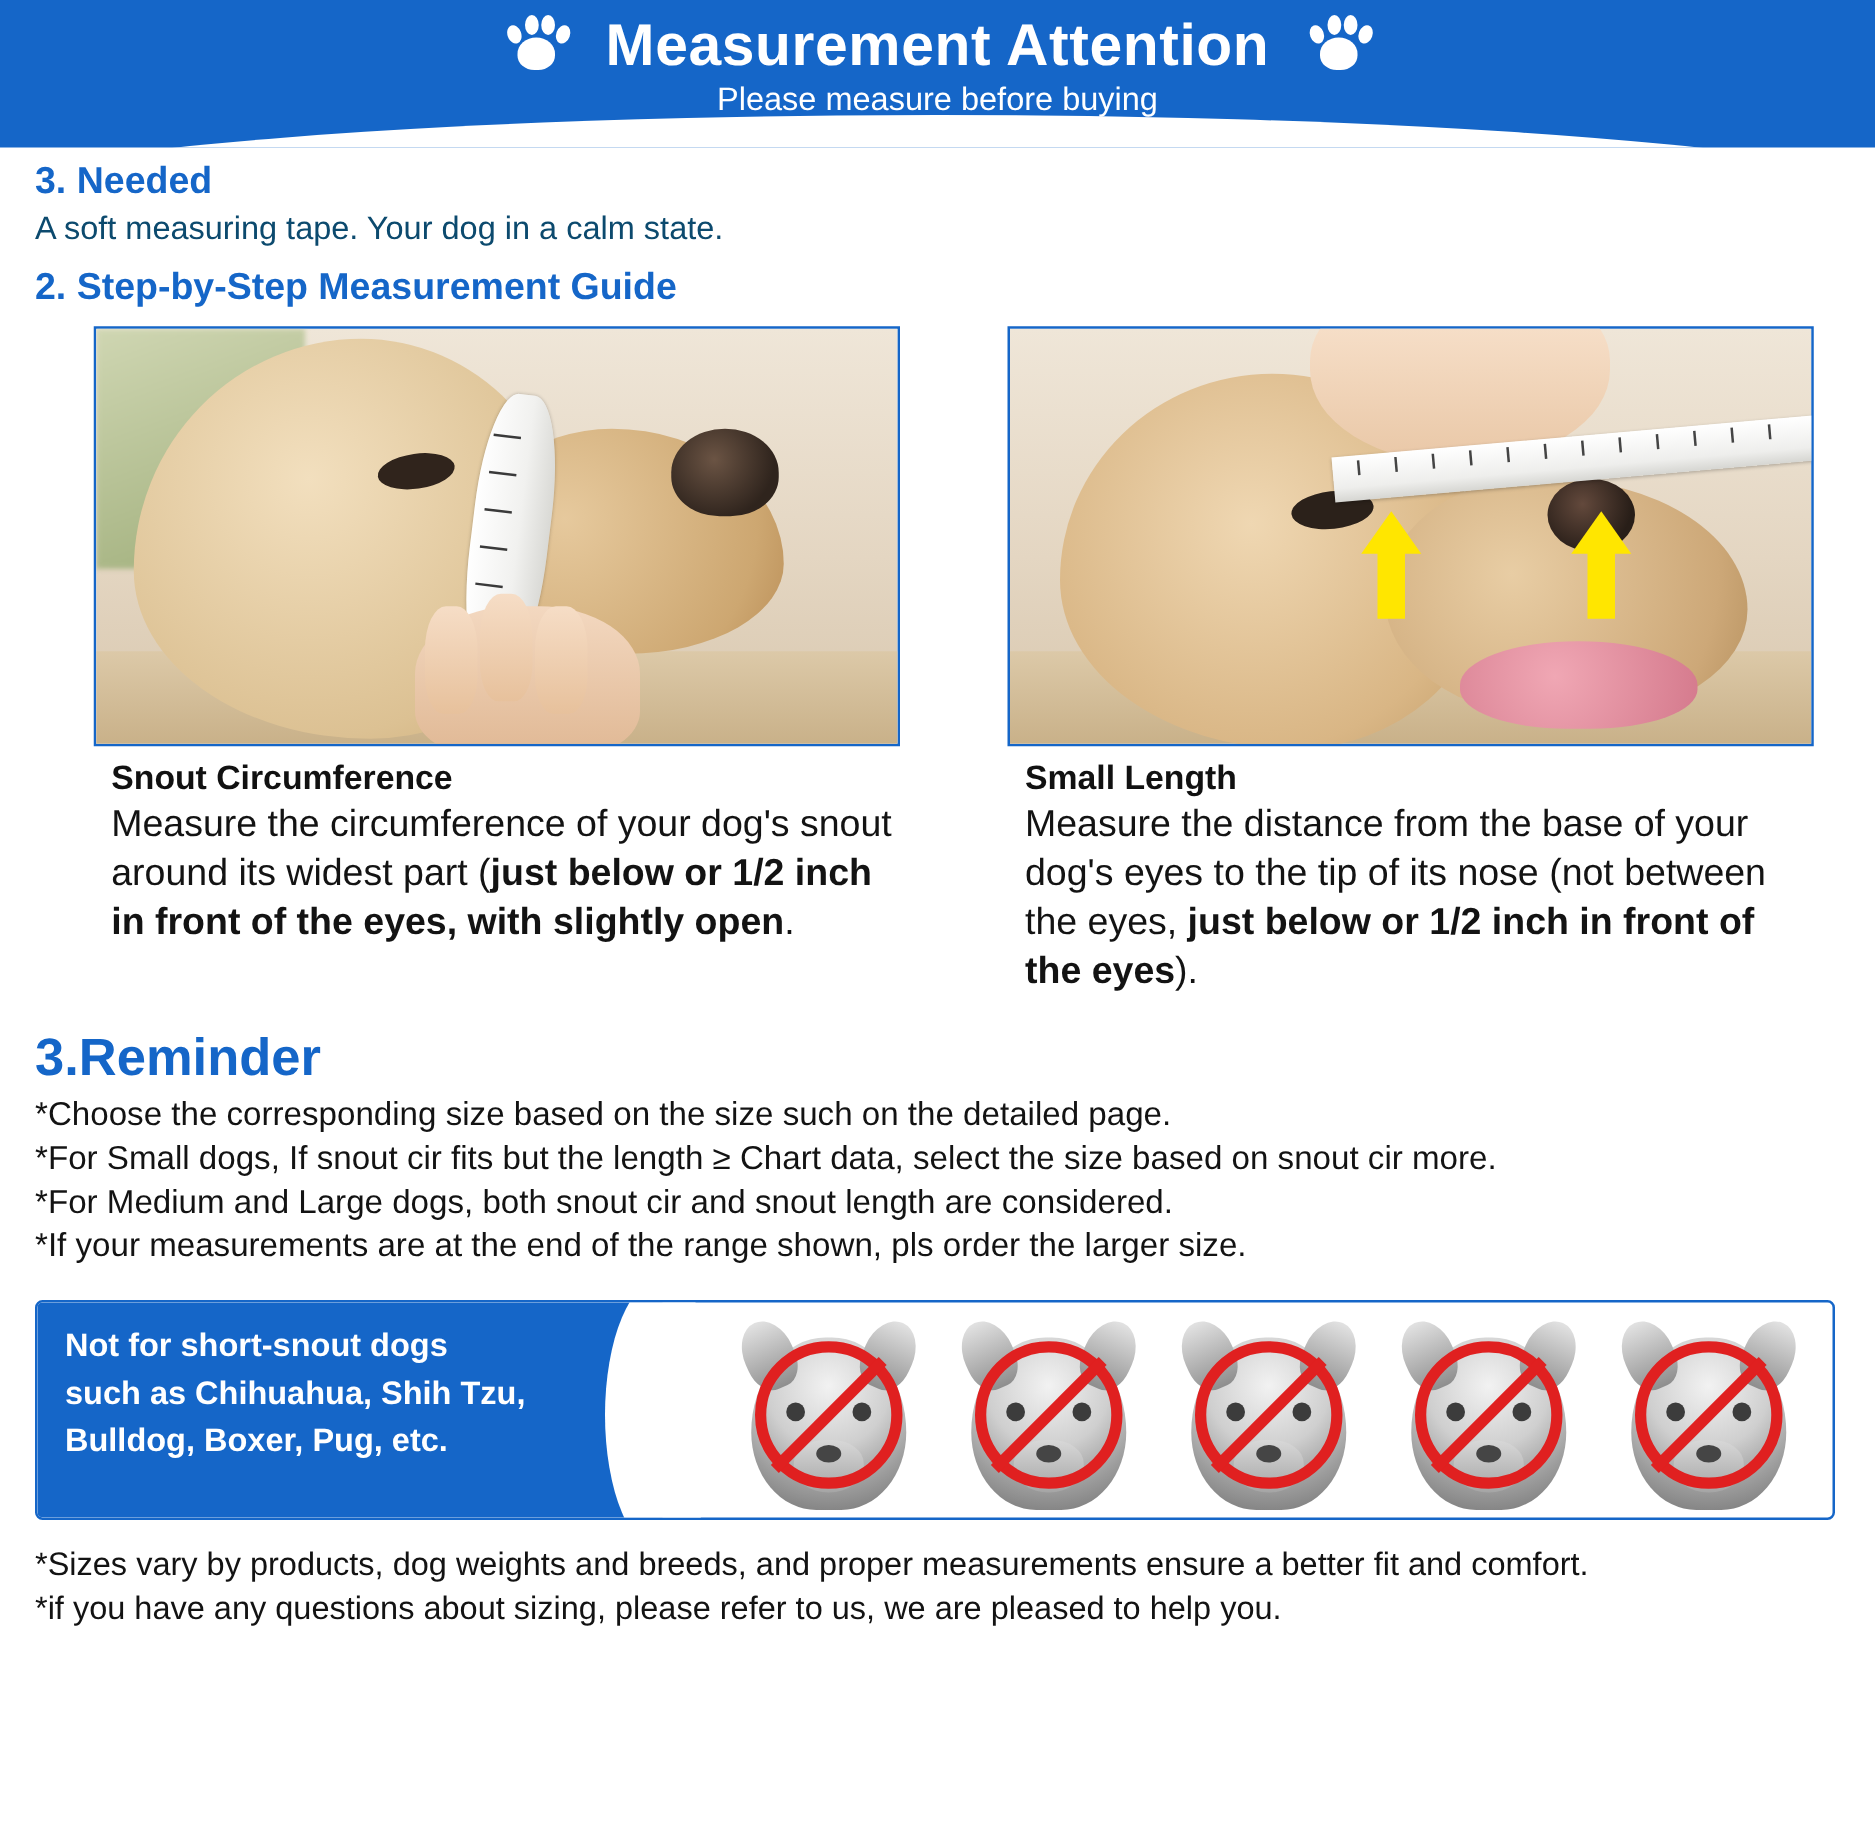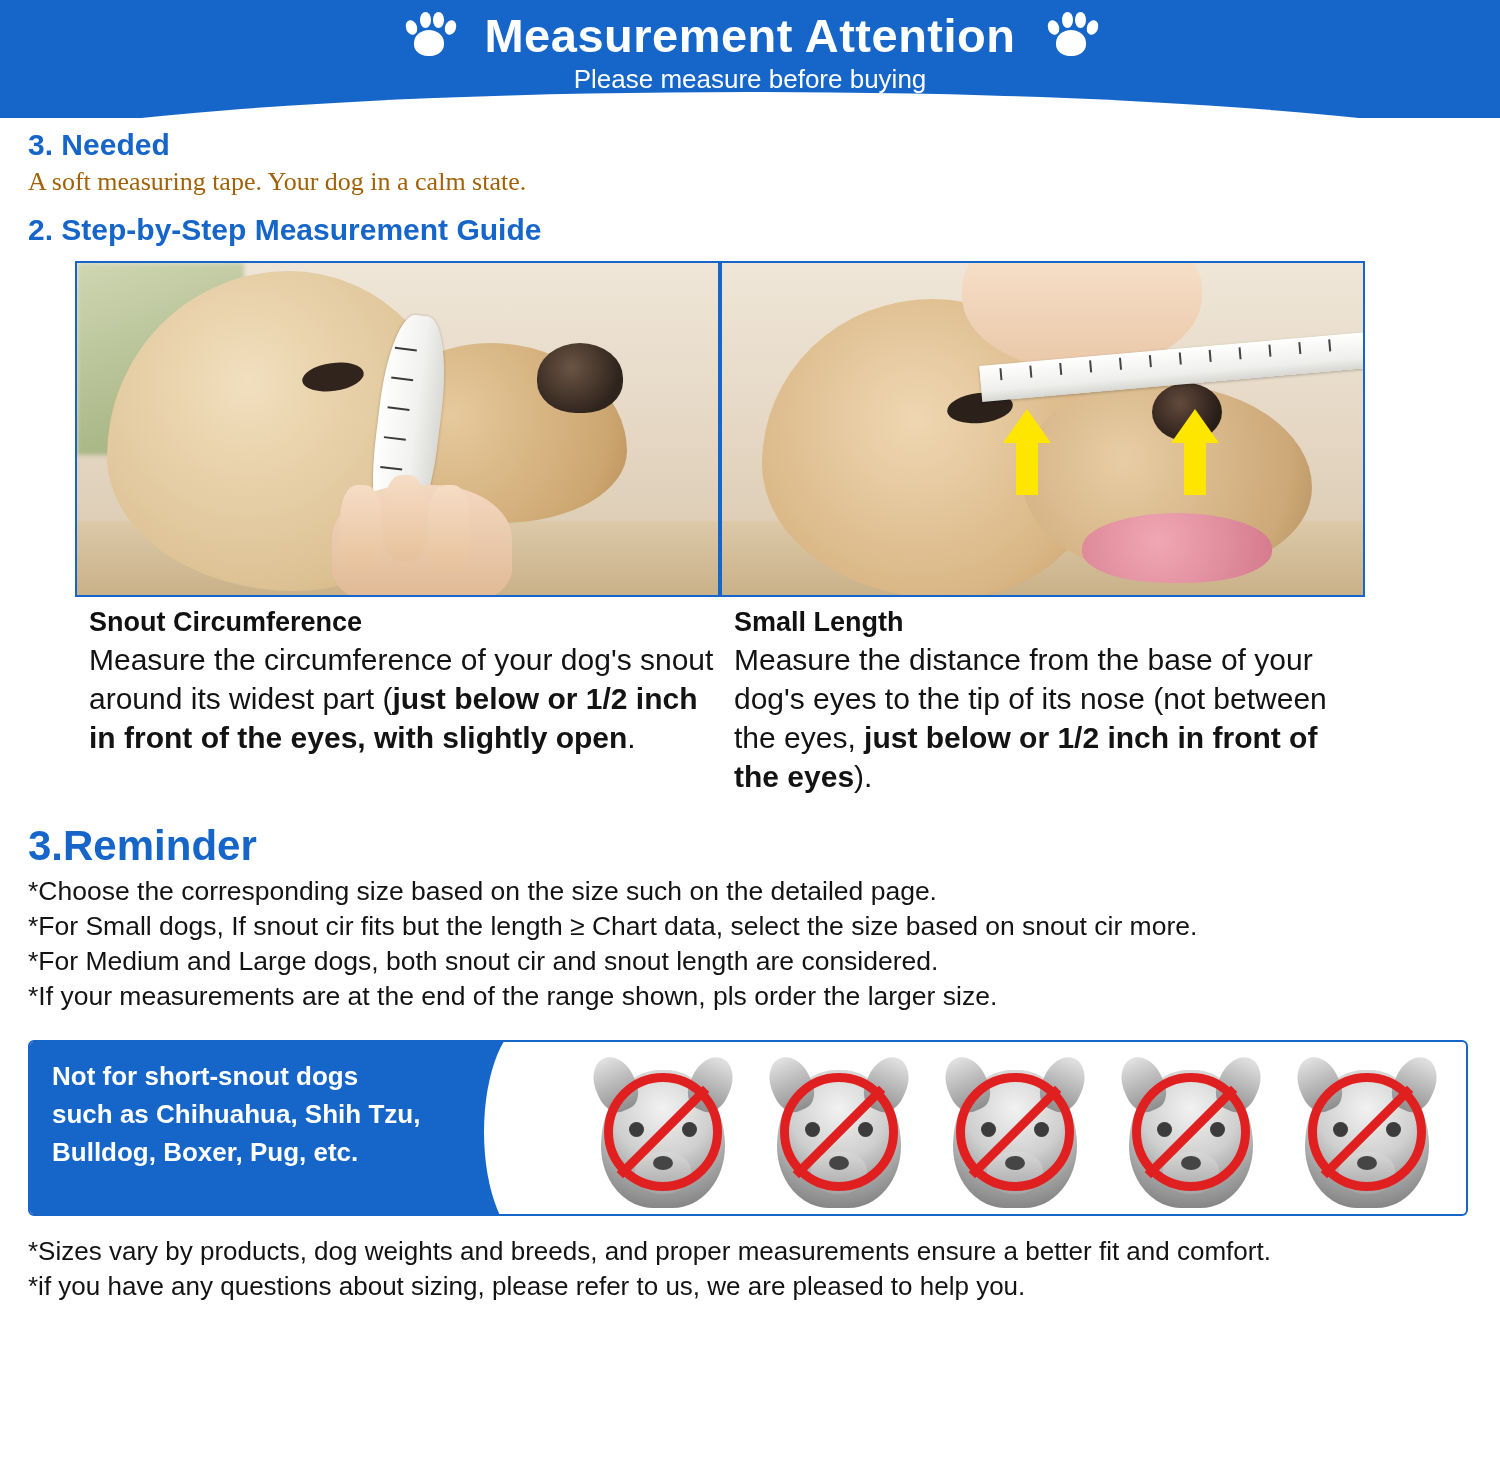--- a/index.html
+++ b/index.html
@@ -85,27 +85,27 @@
   .sec-head {
     color: #1566c8;
     font-weight: bold;
     font-size: 30px;
     margin: 10px 0 4px 0;
   }
   .sec-head.small-gap { margin-top: 14px; }
   .body-line {
     font-size: 26px;
     line-height: 1.25;
-    color: #a16207;
-    font-family: Liberation Serif, serif;
+    color: #0c4a6e;
   }
 
   
   .panels {
     display: flex;
+    gap: 86px;
     margin-top: 14px;
     padding-left: 47px;
   }
   .panel { width: 645px; }
   .photo {
     width: 645px; height: 336px;
     border: 2px solid #1566c8;
     position: relative;
     overflow: hidden;
   }

